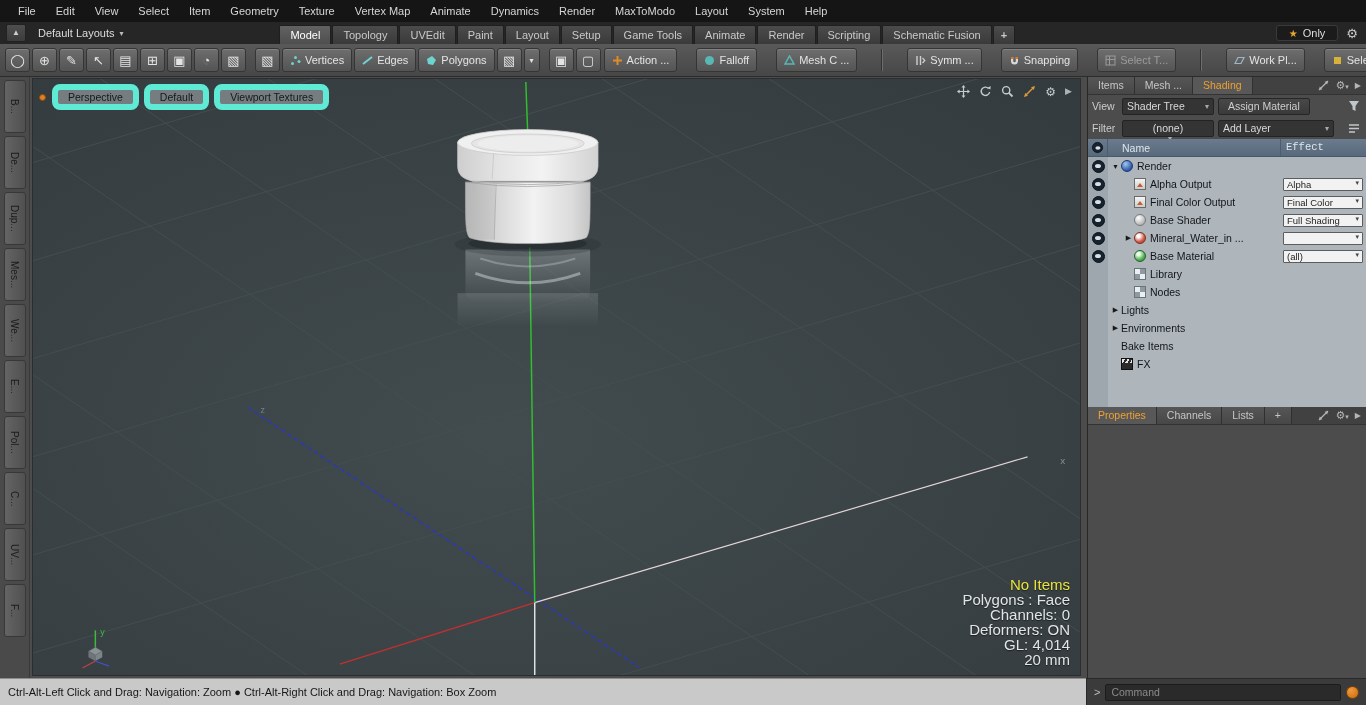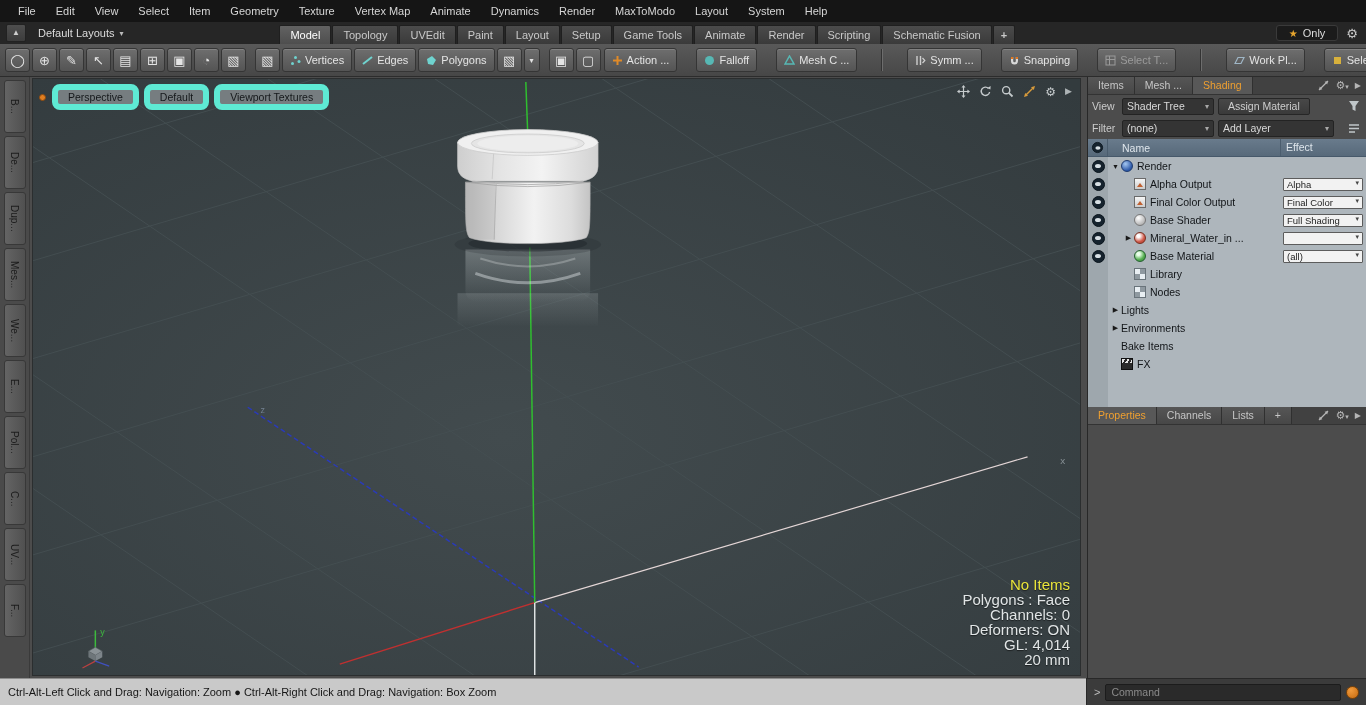--- a/index.html
+++ b/index.html
@@ -60,30 +60,30 @@
   .ptab { padding:0 10px; line-height:17px; font-size:10.5px; color:#c6c6c6; background:linear-gradient(#565656,#474747); border-right:1px solid #303030; }
   .ptab.active { color:#f0a030; background:#585858; }
   .pcorner { margin-left:auto; display:flex; align-items:center; gap:6px; padding-right:5px; }
   .pcorner > span { display:flex; align-items:center; }
 
   .prow { height:22px; display:flex; align-items:center; padding:0 4px; gap:4px; }
   .prow .lab { color:#cccccc; font-size:10.5px; width:26px; }
   .dd { display:flex; justify-content:space-between; align-items:center; background:#343434; border:1px solid #232323; border-radius:2px; color:#d9d9d9; font-size:10.5px; padding:1px 4px; height:17px; }
   .dd .caret { font-size:8px; color:#a8a8a8; margin-left:4px; }
   .dd-viewmode { width:92px; }
-  .dd-filter { width:92px; }
+  .dd-filter { width:92px;flex-direction:column; }
   .dd-addlayer { width:116px; }
   .flat-btn { background:linear-gradient(#484848,#3a3a3a); border:1px solid #262626; border-radius:2px; color:#cfcfcf; font-size:10.5px; padding:1px 9px; height:17px; display:flex; align-items:center; }
   .mini-ic { margin-left:auto; display:flex; align-items:center; padding-right:2px; }
 
   .tree-wrap { height:268px; display:flex; flex-direction:column; }
   .tree-header { height:18px; display:flex; align-items:center; background:linear-gradient(#697b8c,#57697a); color:#dfe6ec; font-size:10.5px; border-bottom:1px solid #46586a; }
   .th-eye { width:20px; display:flex; justify-content:center; border-right:1px solid #4b5d6e; height:100%; align-items:center; }
   .th-name { flex:1; padding-left:14px; }
-  .th-effect { width:86px; border-left:1px solid #4b5d6e; padding-left:5px; height:100%; line-height:17px; }
+  .th-effect { width:86px; border-left:1px solid #4b5d6e; padding-left:5px; height:100%; line-height:17px;font-family:Liberation Mono, monospace; }
   .tree-body { flex:1; background:linear-gradient(90deg,#9ea7ad 20px,#aeb6bc 20px); overflow:hidden; }
   .tree-row { height:18px; display:flex; align-items:center; font-size:10.5px; color:#121518; }
   .eye-cell { width:20px; display:flex; justify-content:center; align-items:center; flex:none; }
   .eye-icon { width:13px; height:13px; border-radius:50%; background:#16232e; border:1px solid #0a141c; position:relative; display:inline-block; }
   .eye-icon::after { content:''; position:absolute; left:2.5px; top:3.5px; width:6px; height:4px; border-radius:50%; background:#d7dfe4; }
   .eye-sm { transform:scale(.85); }
   .indent { flex:none; display:inline-block; }
   .expander { width:11px; flex:none; font-size:7px; color:#1a1a1a; text-align:center; }
   .ti { width:12px; height:12px; margin-right:4px; flex:none; display:inline-block; }
   .ti-render { border-radius:50%; background:radial-gradient(circle at 35% 30%,#a3c6f0,#2c58a8 70%); border:1px solid #1d3a6e; }

